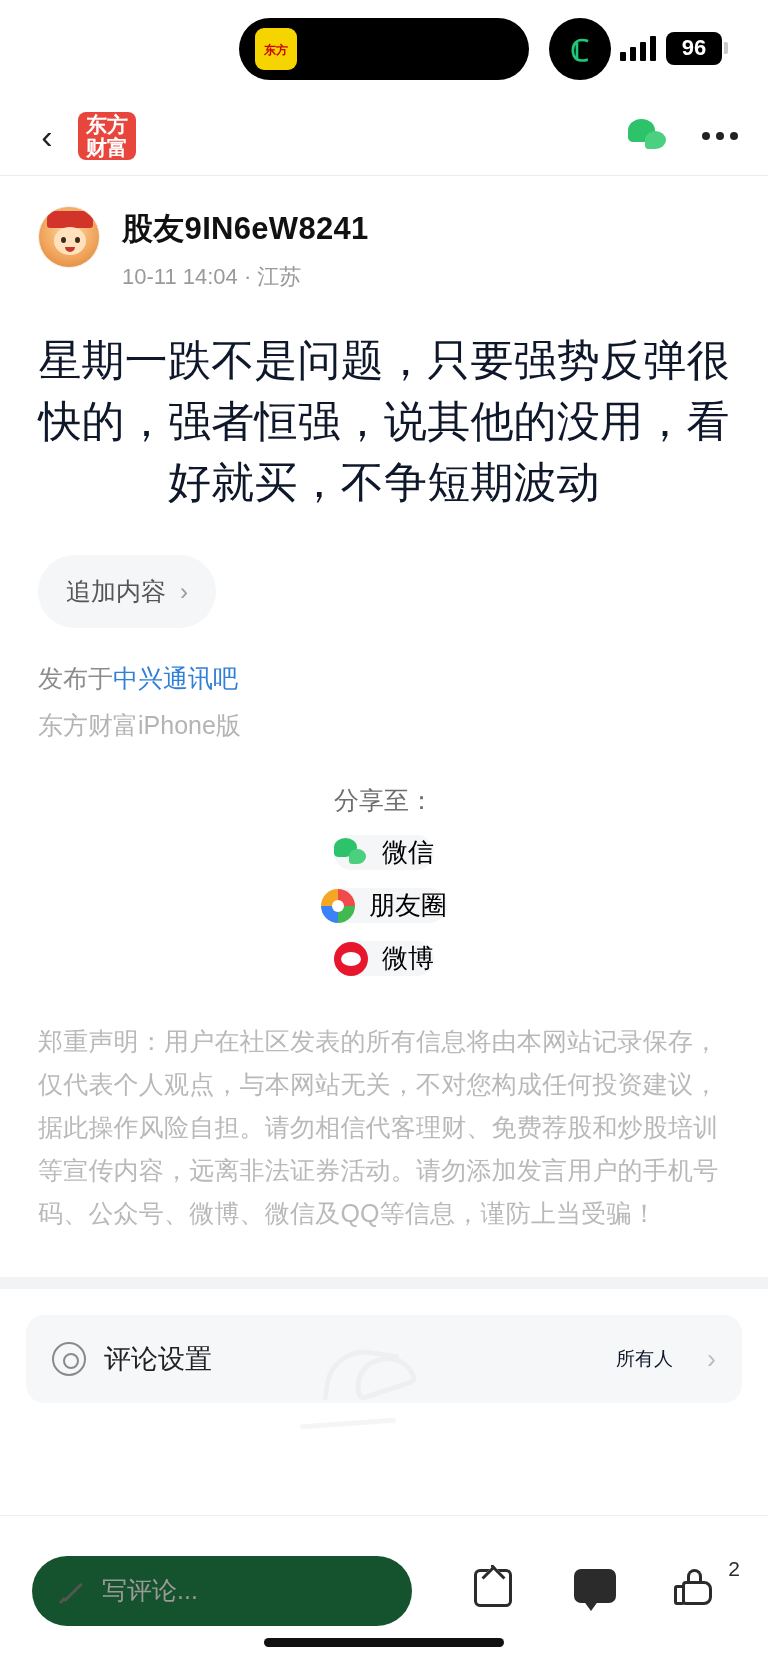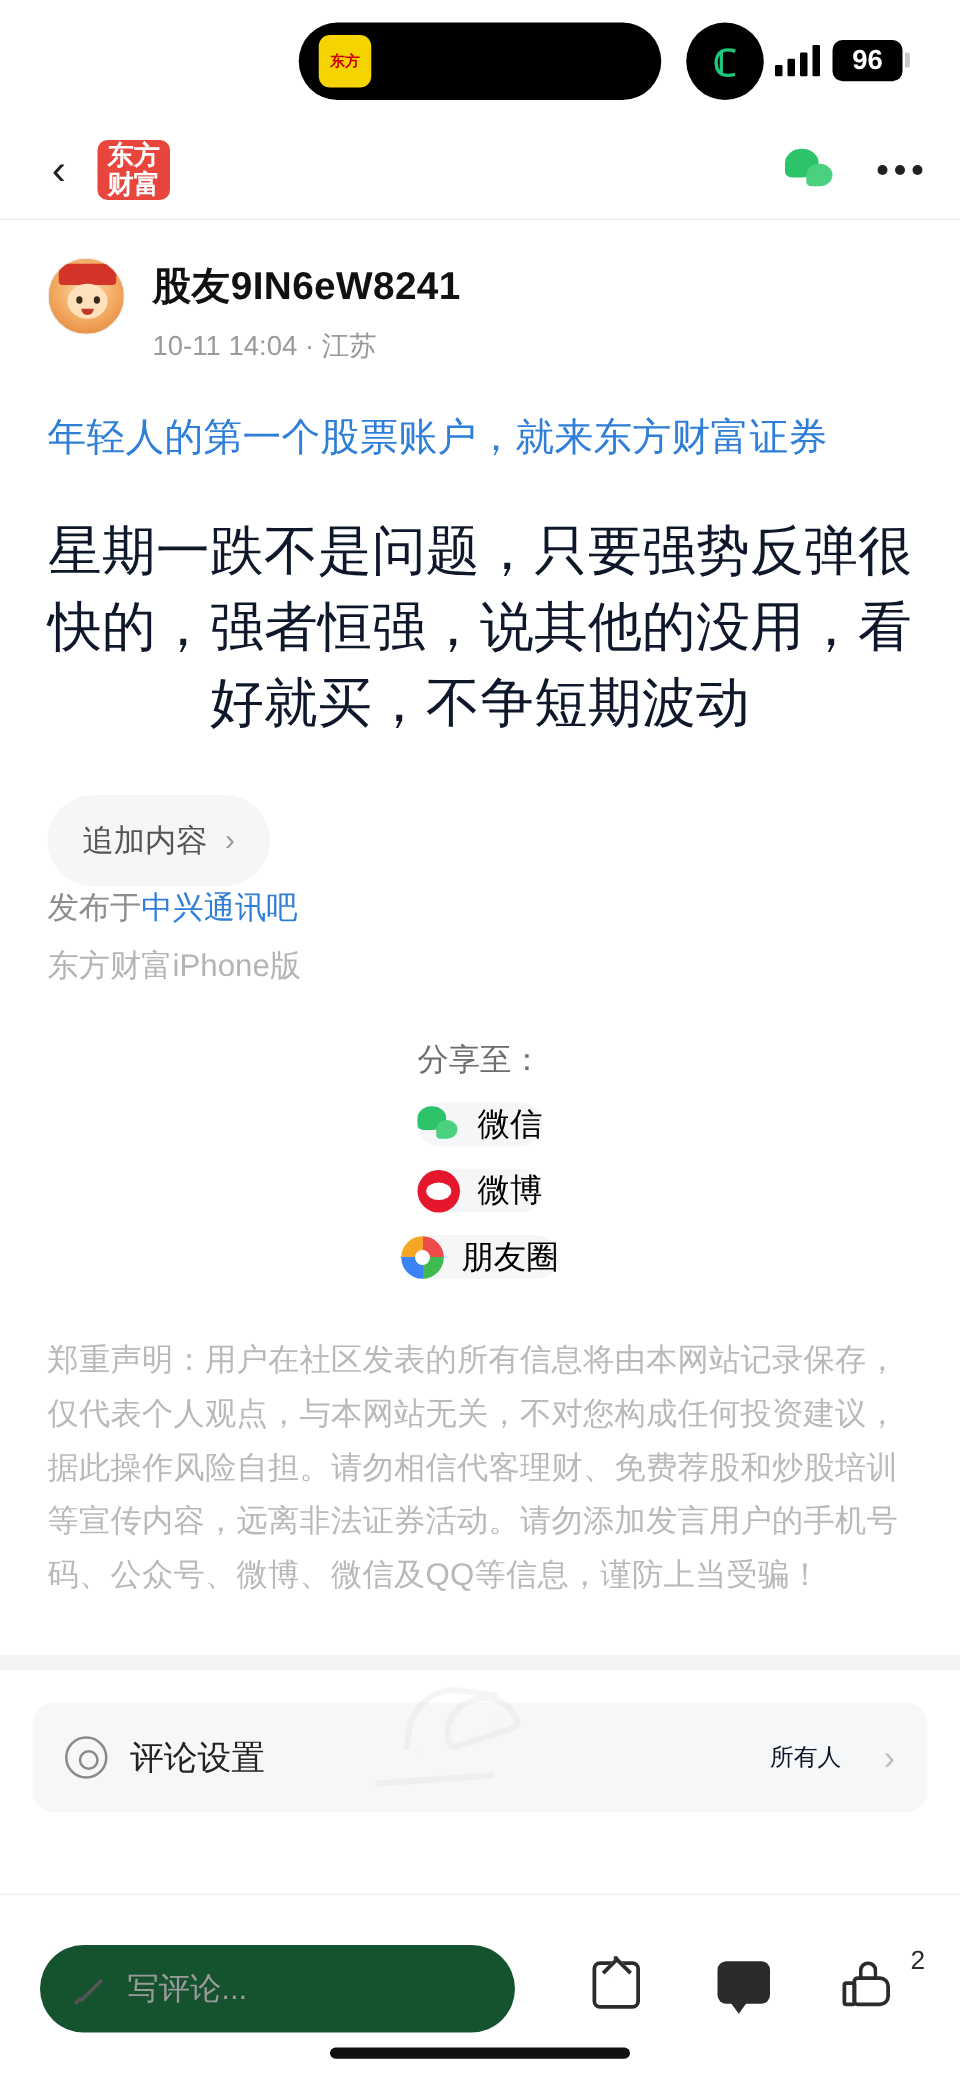--- a/index.html
+++ b/index.html
@@ -168,20 +168,21 @@
     margin-top: 42px;
     display: inline-flex; align-items: center; gap: 14px;
     background: #f5f6f8;
     border-radius: 40px;
     padding: 20px 28px;
     font-size: 25px; color: #555;
   }
   .append-btn .chev { color: #9b9b9b; font-size: 24px; }
 
   .source-line {
+    margin-top: 34px;
     font-size: 25px; color: #8d8d8d;
   }
   .source-line a { color: #2f7fd8; text-decoration: none; }
   .device-line { margin-top: 14px; font-size: 25px; color: #b4b4b4; }
 
   
   .share-row {
     margin-top: 42px;
     display: flex; align-items: center; gap: 18px; flex-direction: column;
   }
@@ -393,21 +394,20 @@
       <div class="eye l"></div>
         <div class="eye r"></div>
         <div class="mouth"></div>
     </div>
     <div class="author-meta">
       <div class="author-name">股友9IN6eW8241</div>
       <div class="post-meta">10-11 14:04 · 江苏</div>
     </div>
   </div>
 
-  <div class="promo-link">年轻人的第一个股票账户，就来东方财富证券</div>
 
   <div class="post-body">星期一跌不是问题，只要强势反弹很快的，强者恒强，说其他的没用，看好就买，不争短期波动</div>
 
   <div class="append-btn">
     <span>追加内容</span>
     <span class="chev">›</span>
   </div>
 
   <div class="source-line">
     <span>发布于</span><a href="#">中兴通讯吧</a>
@@ -420,27 +420,27 @@
 
     <div class="share-btn">
       <span class="ic ic-wechat">
           <span class="b1"></span>
           <span class="b2"></span>
         </span>
       <span>微信</span>
     </div>
 
     <div class="share-btn">
+      <span class="ic ic-moments"></span>
+      <span>朋友圈</span>
+    </div>
+
+    <div class="share-btn">
       <span class="ic ic-weibo"></span>
       <span>微博</span>
-    </div>
-
-    <div class="share-btn">
-      <span class="ic ic-moments"></span>
-      <span>朋友圈</span>
     </div>
   </div>
 
   <div class="disclaimer">郑重声明：用户在社区发表的所有信息将由本网站记录保存，仅代表个人观点，与本网站无关，不对您构成任何投资建议，据此操作风险自担。请勿相信代客理财、免费荐股和炒股培训等宣传内容，远离非法证券活动。请勿添加发言用户的手机号码、公众号、微博、微信及QQ等信息，谨防上当受骗！</div>
 </div>
 
 <div class="divider"></div>
 
 <div class="comment-settings-wrap">
   <div class="comment-settings">

